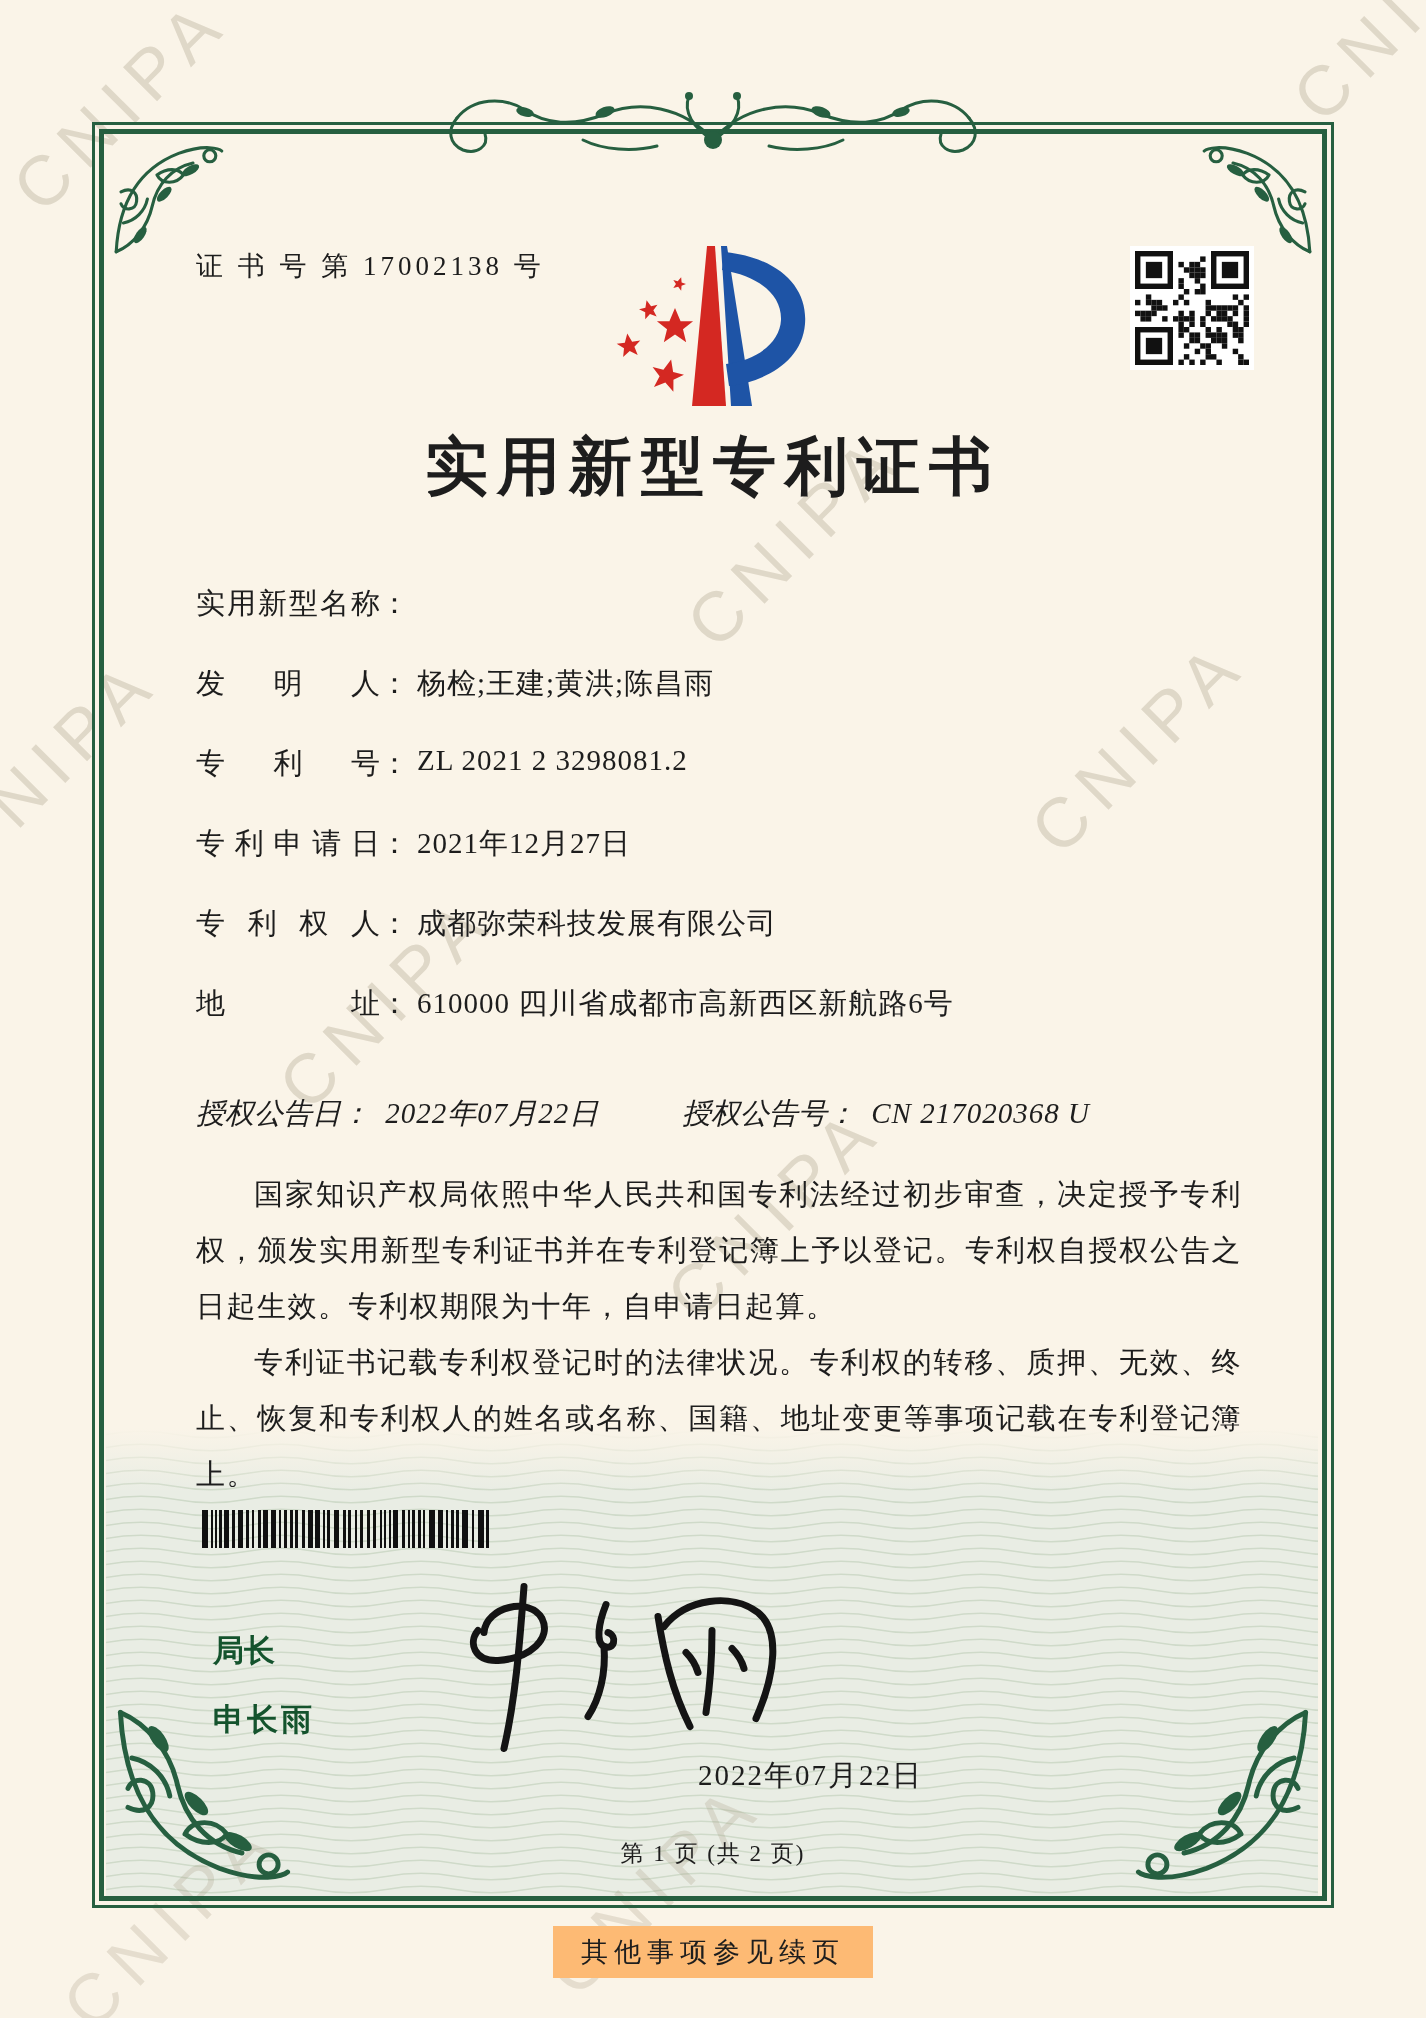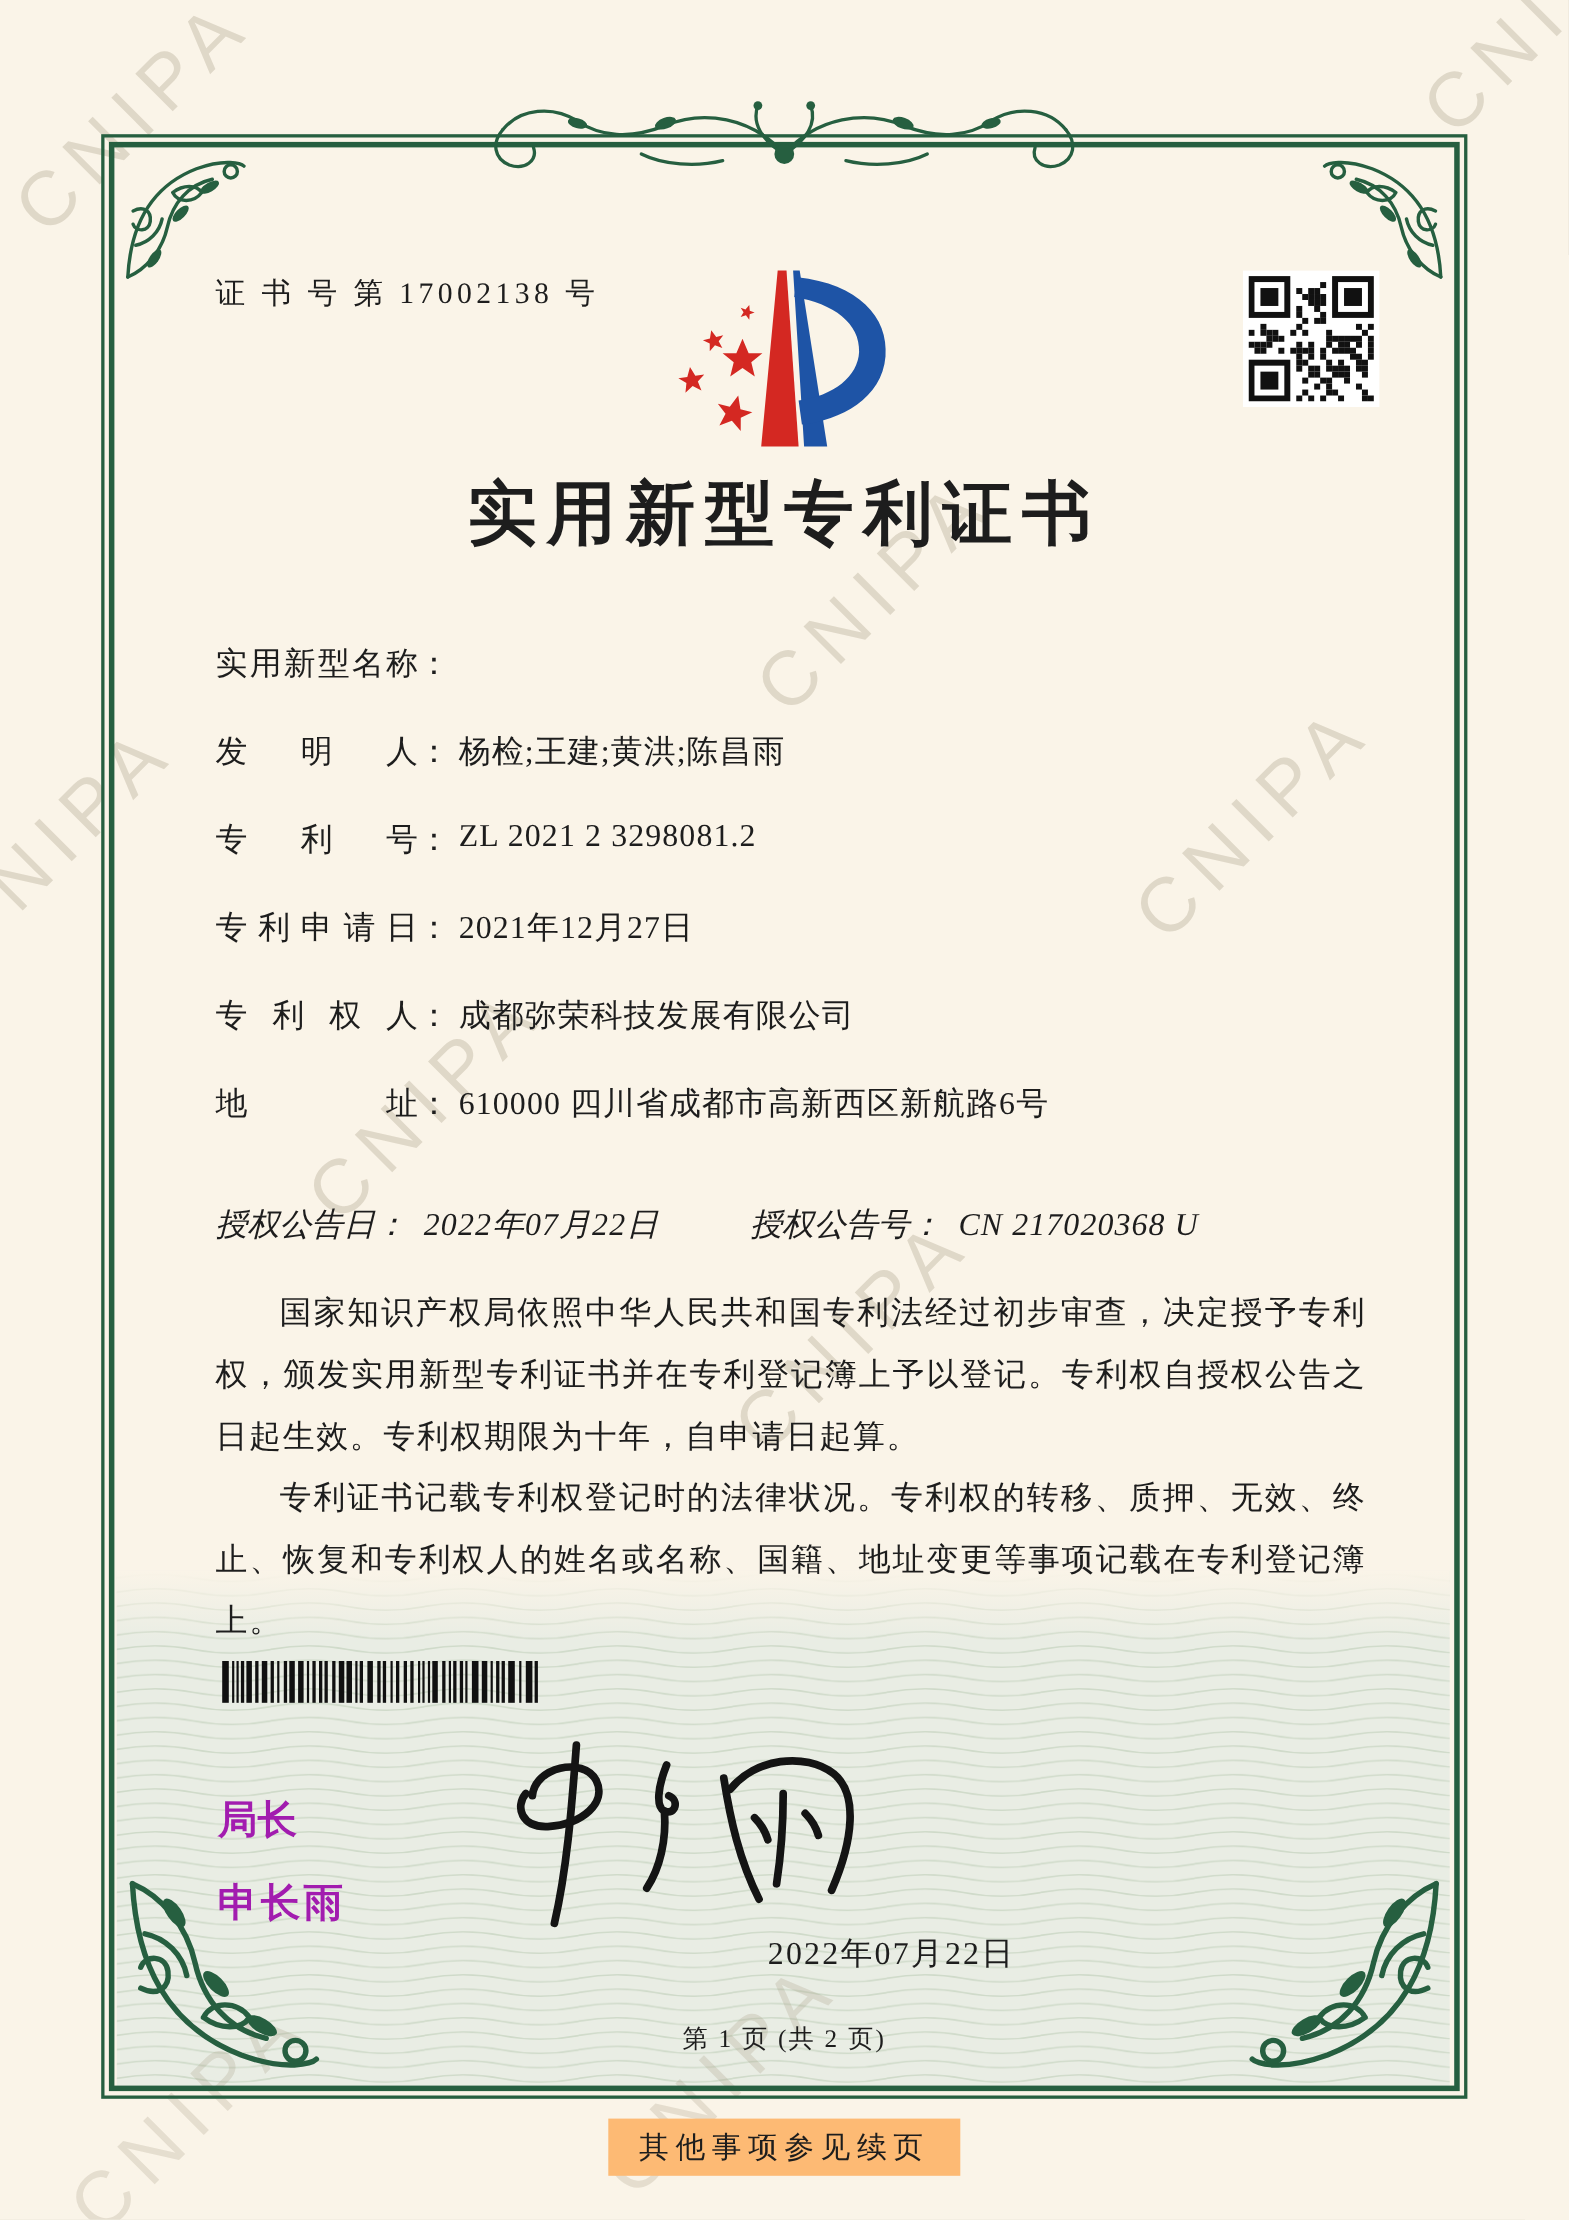--- a/index.html
+++ b/index.html
@@ -54,22 +54,22 @@
   .grant-row{display:flex;align-items:center;height:80px;margin-top:10px;font-style:italic;}
   .grant-left{width:486px;}
   
   .paragraphs{position:absolute;left:196px;top:1166px;width:1046px;z-index:4;
     font-size:29px;line-height:56px;}
   .paragraphs p{margin:0;text-indent:58px;letter-spacing:1.5px;text-align:justify;}
   
   .barcode{position:absolute;left:202px;top:1510px;width:380px;height:38px;z-index:4;
     display:flex;align-items:stretch;}
   .barcode .bar{background:var(--barcode-ink);}
-  .signer{position:absolute;left:198px;top:1630px;z-index:4;
-    font-family:"Liberation Sans","DejaVu Sans",sans-serif;font-size:36px;font-weight:600;color:#a21caf;}
+  .signer{position:absolute;left:213px;top:1630px;z-index:4;
+    font-family:"Liberation Sans","DejaVu Sans",sans-serif;font-size:31px;font-weight:600;color:#14532d;}
   .signer .name{margin-top:27px;letter-spacing:3px;}
   .signature{position:absolute;left:428px;top:1566px;width:360px;height:200px;z-index:4;}
   .issue-date{position:absolute;left:698px;top:1756px;font-size:29px;letter-spacing:2px;z-index:4;}
   .page-info{position:absolute;left:0;right:0;top:1838px;text-align:center;font-size:23px;
     letter-spacing:2px;z-index:4;}
   .note{position:absolute;left:50%;transform:translateX(-50%);top:1926px;z-index:4;
     font-size:27px;letter-spacing:6px;background:#fdba74;padding:8px 28px;white-space:nowrap;}
 </style>
 </head>
 <body>

